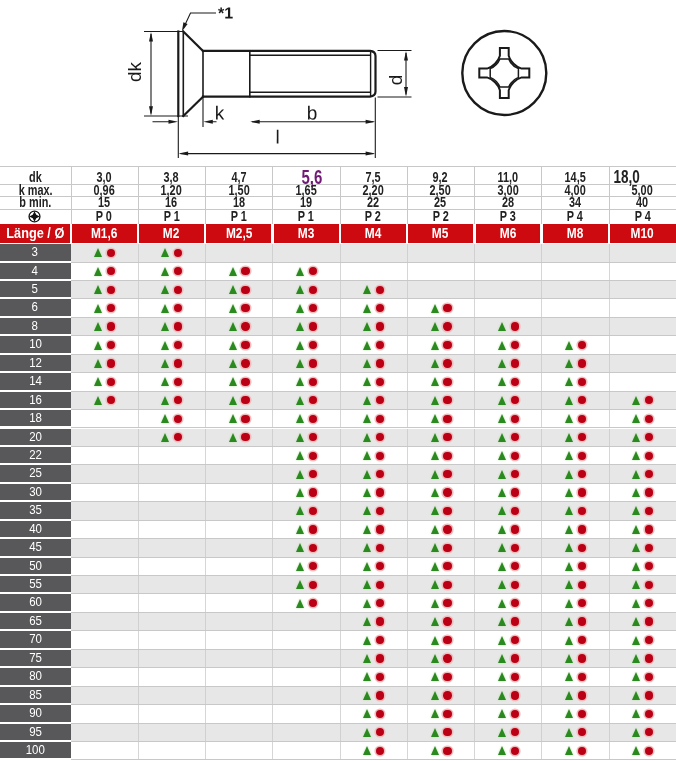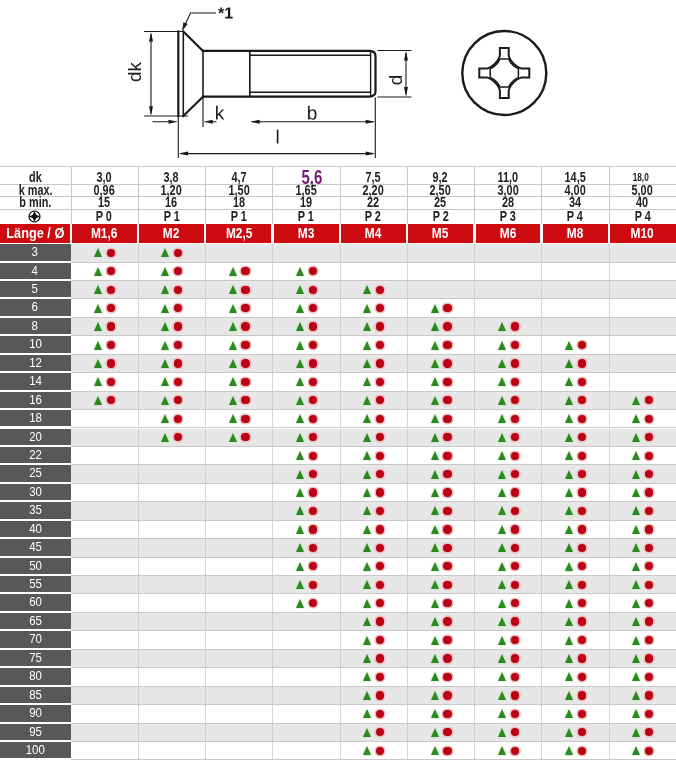--- a/index.html
+++ b/index.html
@@ -89,21 +89,21 @@
 
 <div style="position:absolute;left:0;top:170.0px;width:70.5px;height:14px;line-height:14px;text-align:center;font-size:14.5px;font-weight:bold;color:#222"><span style="display:inline-block;white-space:nowrap;transform:scaleX(0.75);transform-origin:center">dk</span></div>
 <div style="position:absolute;left:70.5px;top:170.0px;width:67.3px;height:14px;line-height:14px;text-align:center;font-size:14.5px;font-weight:bold;color:#222"><span style="display:inline-block;white-space:nowrap;transform:scaleX(0.75);transform-origin:center">3,0</span></div>
 <div style="position:absolute;left:137.8px;top:170.0px;width:67.3px;height:14px;line-height:14px;text-align:center;font-size:14.5px;font-weight:bold;color:#222"><span style="display:inline-block;white-space:nowrap;transform:scaleX(0.75);transform-origin:center">3,8</span></div>
 <div style="position:absolute;left:205.1px;top:170.0px;width:67.3px;height:14px;line-height:14px;text-align:center;font-size:14.5px;font-weight:bold;color:#222"><span style="display:inline-block;white-space:nowrap;transform:scaleX(0.75);transform-origin:center">4,7</span></div>
 <div style="position:absolute;left:278px;top:170.0px;width:67.3px;height:14px;line-height:14px;text-align:center;font-size:20px;font-weight:bold;color:#701a75"><span style="display:inline-block;white-space:nowrap;transform:scaleX(0.75);transform-origin:center">5,6</span></div>
 <div style="position:absolute;left:339.6px;top:170.0px;width:67.3px;height:14px;line-height:14px;text-align:center;font-size:14.5px;font-weight:bold;color:#222"><span style="display:inline-block;white-space:nowrap;transform:scaleX(0.75);transform-origin:center">7,5</span></div>
 <div style="position:absolute;left:406.9px;top:170.0px;width:67.3px;height:14px;line-height:14px;text-align:center;font-size:14.5px;font-weight:bold;color:#222"><span style="display:inline-block;white-space:nowrap;transform:scaleX(0.75);transform-origin:center">9,2</span></div>
 <div style="position:absolute;left:474.2px;top:170.0px;width:67.3px;height:14px;line-height:14px;text-align:center;font-size:14.5px;font-weight:bold;color:#222"><span style="display:inline-block;white-space:nowrap;transform:scaleX(0.75);transform-origin:center">11,0</span></div>
 <div style="position:absolute;left:541.4px;top:170.0px;width:67.3px;height:14px;line-height:14px;text-align:center;font-size:14.5px;font-weight:bold;color:#222"><span style="display:inline-block;white-space:nowrap;transform:scaleX(0.75);transform-origin:center">14,5</span></div>
-<div style="position:absolute;left:608.7px;top:170.0px;width:64px;height:14px;line-height:14px;text-align:center;font-size:11px;font-weight:bold;color:#222"><span style="display:inline-block;white-space:nowrap;transform:scaleX(0.75);transform-origin:center">18,0</span></div>
+<div style="position:absolute;left:608.7px;top:170.0px;width:64px;height:14px;line-height:14px;font-size:18px;font-weight:bold;color:#222"><span style="display:inline-block;white-space:nowrap;transform:scaleX(0.75);transform-origin:center">18,0</span></div>
 
 <div style="position:absolute;left:0;top:182.6px;width:70.5px;height:14px;line-height:14px;text-align:center;font-size:14.5px;font-weight:bold;color:#222"><span style="display:inline-block;white-space:nowrap;transform:scaleX(0.75);transform-origin:center">k max.</span></div>
 <div style="position:absolute;left:70.5px;top:182.6px;width:67.3px;height:14px;line-height:14px;text-align:center;font-size:14.5px;font-weight:bold;color:#222"><span style="display:inline-block;white-space:nowrap;transform:scaleX(0.75);transform-origin:center">0,96</span></div>
 <div style="position:absolute;left:137.8px;top:182.6px;width:67.3px;height:14px;line-height:14px;text-align:center;font-size:14.5px;font-weight:bold;color:#222"><span style="display:inline-block;white-space:nowrap;transform:scaleX(0.75);transform-origin:center">1,20</span></div>
 <div style="position:absolute;left:205.1px;top:182.6px;width:67.3px;height:14px;line-height:14px;text-align:center;font-size:14.5px;font-weight:bold;color:#222"><span style="display:inline-block;white-space:nowrap;transform:scaleX(0.75);transform-origin:center">1,50</span></div>
 <div style="position:absolute;left:272.3px;top:182.6px;width:67.3px;height:14px;line-height:14px;text-align:center;font-size:14.5px;font-weight:bold;color:#222"><span style="display:inline-block;white-space:nowrap;transform:scaleX(0.75);transform-origin:center">1,65</span></div>
 <div style="position:absolute;left:339.6px;top:182.6px;width:67.3px;height:14px;line-height:14px;text-align:center;font-size:14.5px;font-weight:bold;color:#222"><span style="display:inline-block;white-space:nowrap;transform:scaleX(0.75);transform-origin:center">2,20</span></div>
 <div style="position:absolute;left:406.9px;top:182.6px;width:67.3px;height:14px;line-height:14px;text-align:center;font-size:14.5px;font-weight:bold;color:#222"><span style="display:inline-block;white-space:nowrap;transform:scaleX(0.75);transform-origin:center">2,50</span></div>
 <div style="position:absolute;left:474.2px;top:182.6px;width:67.3px;height:14px;line-height:14px;text-align:center;font-size:14.5px;font-weight:bold;color:#222"><span style="display:inline-block;white-space:nowrap;transform:scaleX(0.75);transform-origin:center">3,00</span></div>
 <div style="position:absolute;left:541.4px;top:182.6px;width:67.3px;height:14px;line-height:14px;text-align:center;font-size:14.5px;font-weight:bold;color:#222"><span style="display:inline-block;white-space:nowrap;transform:scaleX(0.75);transform-origin:center">4,00</span></div>

